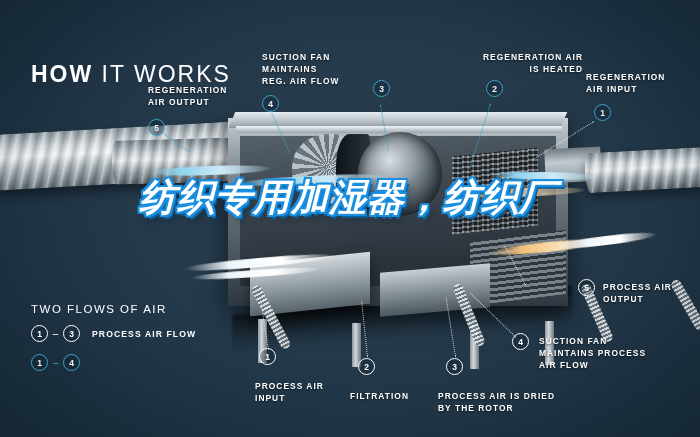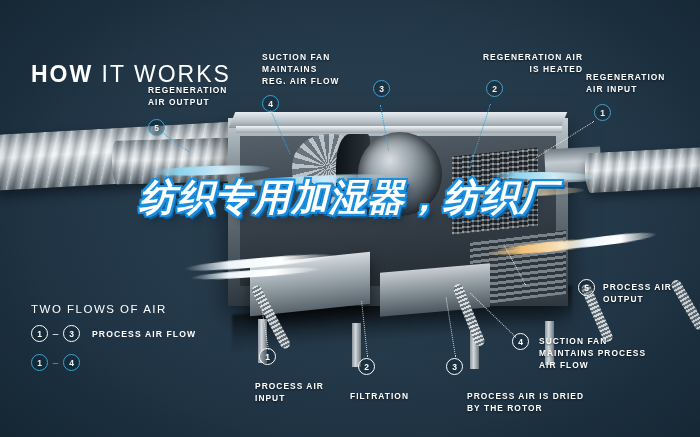--- a/index.html
+++ b/index.html
@@ -372,21 +372,21 @@
 AIR FLOW</div>
 
     <div class="marker" style="left:259px; top:348px;">1</div>
     <div class="callout" style="left:255px; top:380px;">PROCESS AIR
 INPUT</div>
 
     <div class="marker" style="left:358px; top:358px;">2</div>
     <div class="callout" style="left:350px; top:390px;">FILTRATION</div>
 
     <div class="marker" style="left:446px; top:358px;">3</div>
-    <div class="callout" style="left:438px; top:390px;margin-left:29px;">PROCESS AIR IS DRIED
+    <div class="callout" style="left:438px; top:390px;">PROCESS AIR IS DRIED
 BY THE ROTOR</div>
 
     <div class="legend-title">TWO FLOWS OF AIR</div>
 
     <div class="legend-row" style="left:31px; top:325px;">
       <span class="marker" style="position:relative; left:0; top:0;">1</span>
       <span class="dash">–</span>
       <span class="marker" style="position:relative; left:0; top:0;">3</span>
       <span class="legend-label">PROCESS AIR FLOW</span>
     </div>

